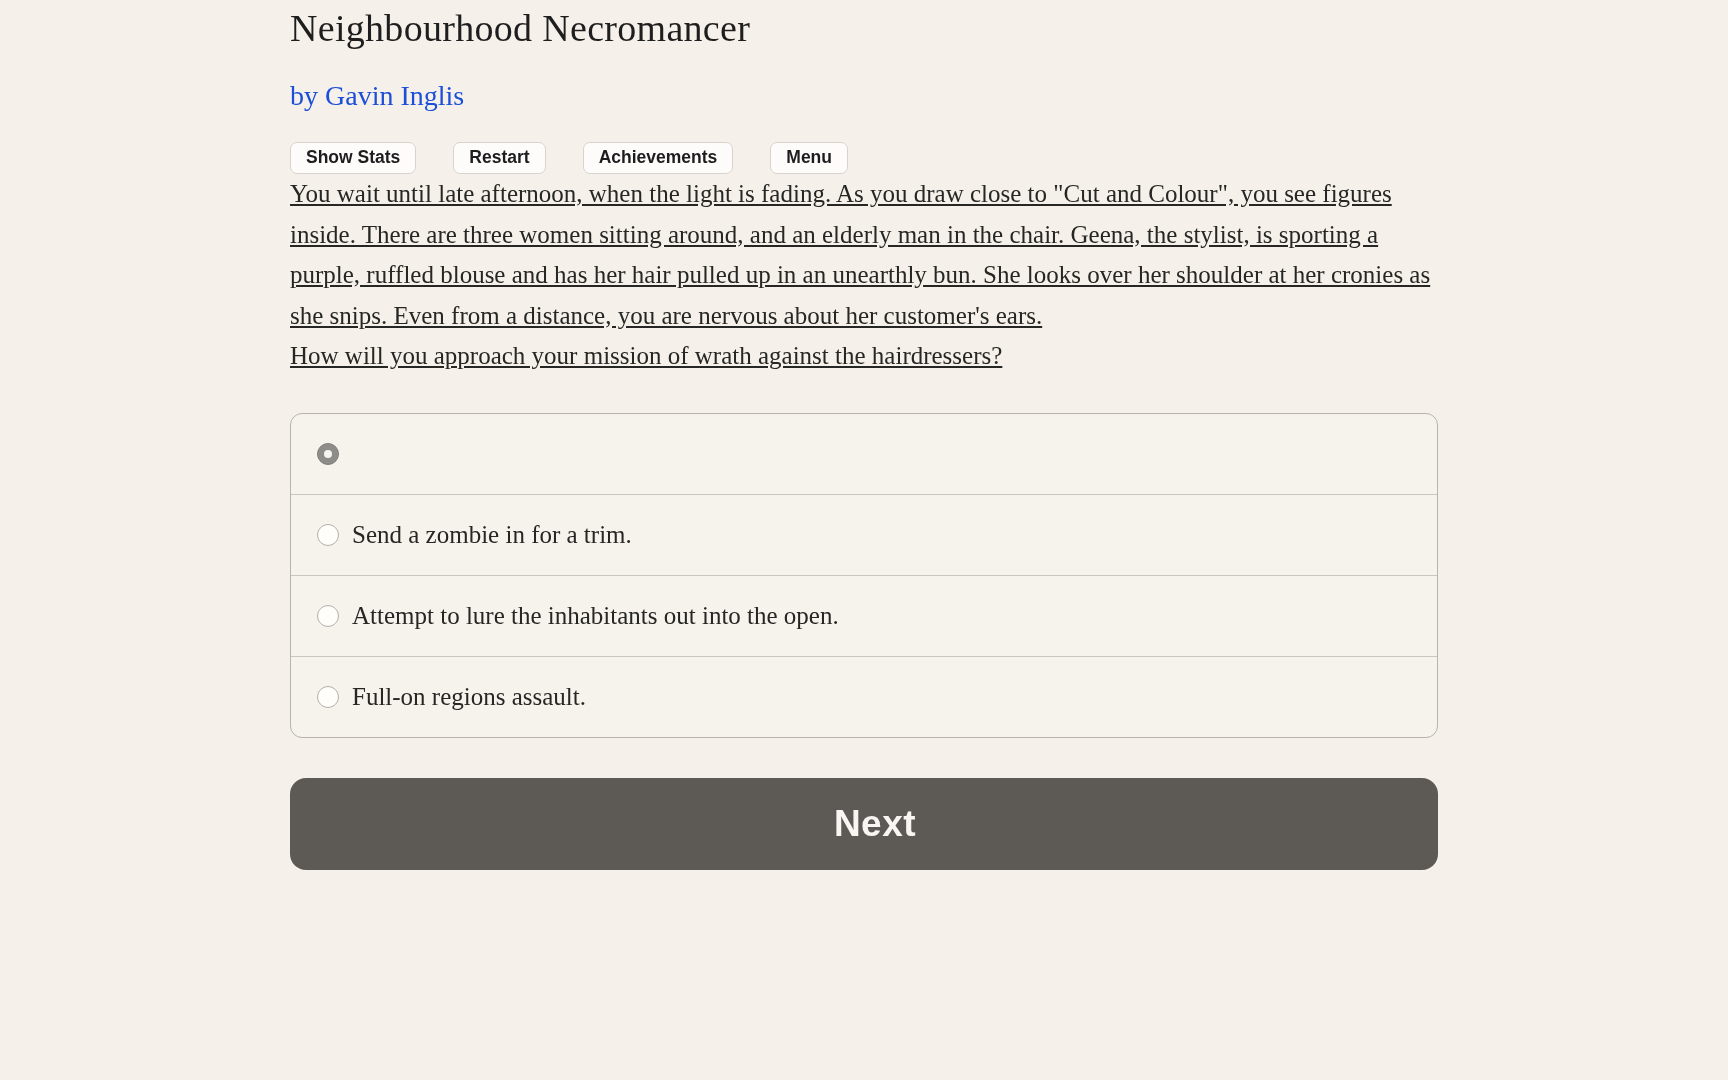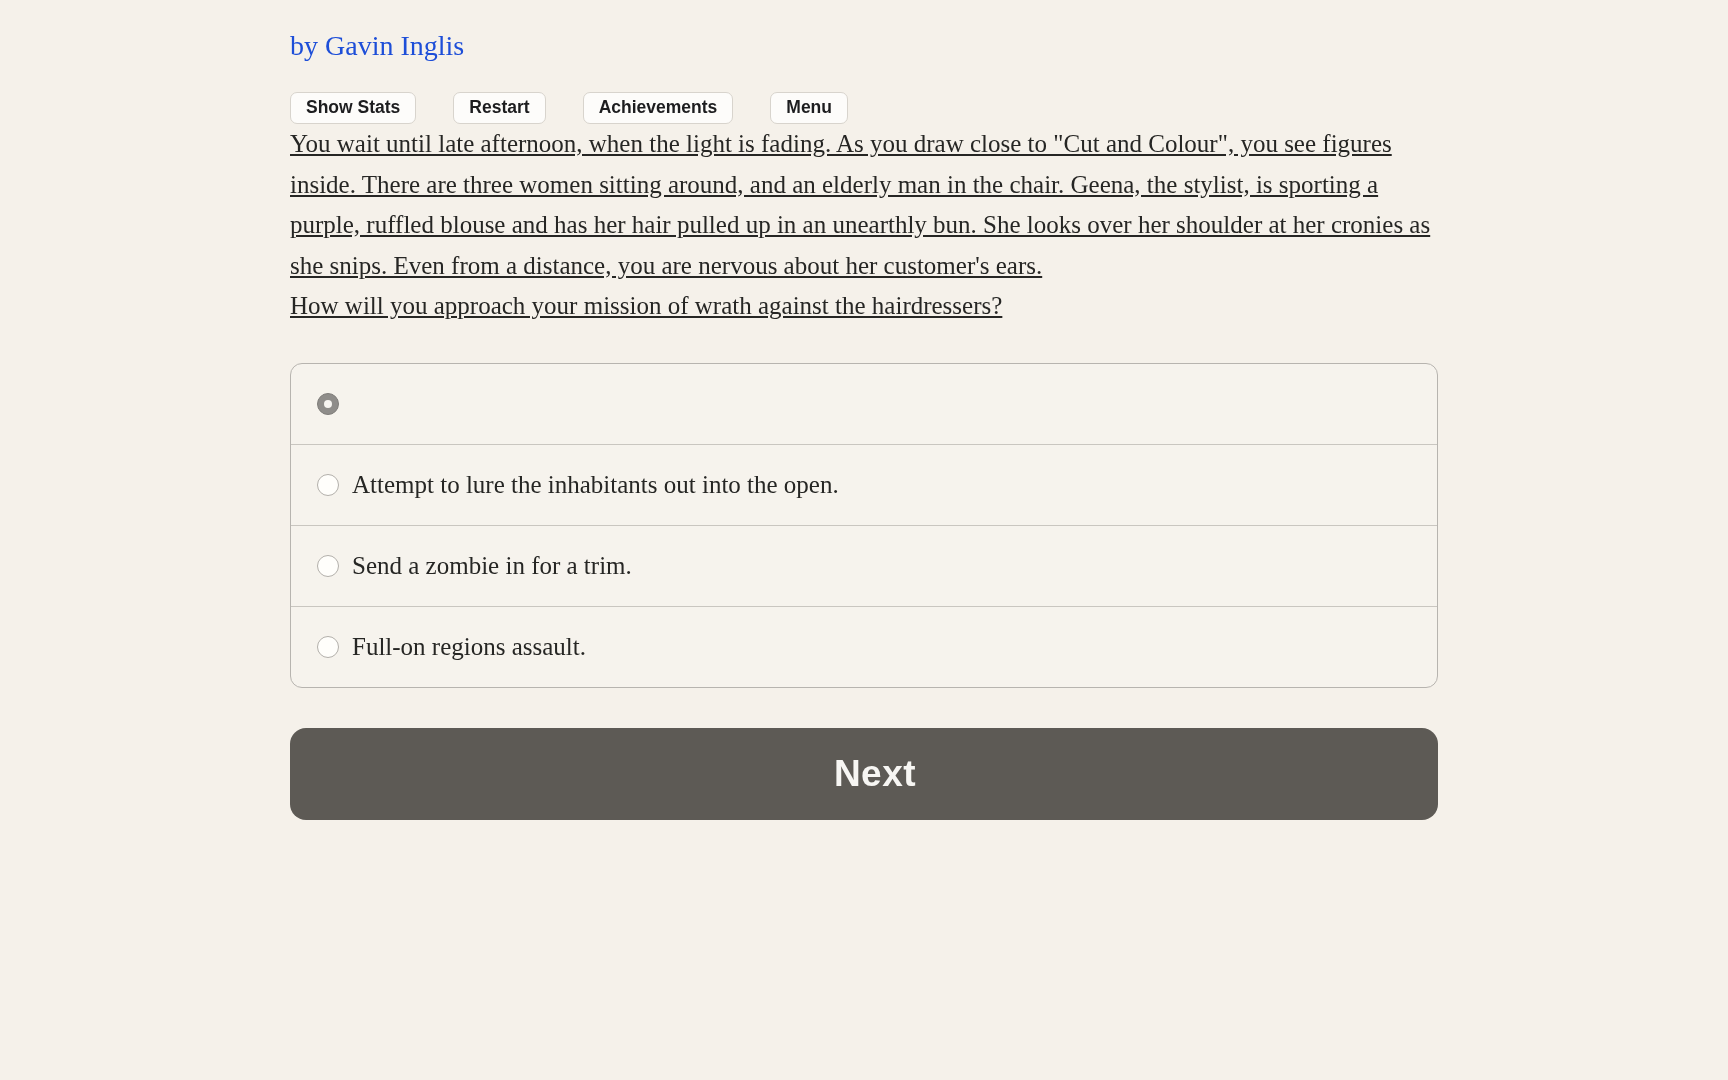--- a/index.html
+++ b/index.html
@@ -112,20 +112,21 @@
     cursor: pointer;
     letter-spacing: 0.5px;
     padding-left: 28px;
   }
 </style>
 </head>
 <body>
 
 <div class="content">
 
+  <h1 class="title">Neighbourhood Necromancer</h1>
 
   <div class="byline">by Gavin Inglis</div>
 
   <div class="toolbar">
     <button class="btn">Show Stats</button>
     <button class="btn">Restart</button>
     <button class="btn">Achievements</button>
     <button class="btn">Menu</button>
   </div>
 
@@ -133,25 +134,25 @@
     <p class="p1">You wait until late afternoon, when the light is fading. As you draw close to "Cut and Colour", you see figures inside. There are three women sitting around, and an elderly man in the chair. Geena, the stylist, is sporting a purple, ruffled blouse and has her hair pulled up in an unearthly bun. She looks over her shoulder at her cronies as she snips. Even from a distance, you are nervous about her customer's ears.</p>
     <p class="question">How will you approach your mission of wrath against the hairdressers?</p>
   </div>
 
   <div class="choices">
     <div class="choice-row selected">
       <span class="radio"></span>
     </div>
     <div class="choice-row">
       <span class="radio"></span>
-      <span class="choice-label">Attempt to lure the inhabitants out into the open.</span>
+      <span class="choice-label">Send a zombie in for a trim.</span>
     </div>
     <div class="choice-row">
       <span class="radio"></span>
-      <span class="choice-label">Send a zombie in for a trim.</span>
+      <span class="choice-label">Attempt to lure the inhabitants out into the open.</span>
     </div>
     <div class="choice-row">
       <span class="radio"></span>
       <span class="choice-label">Full-on regions assault.</span>
     </div>
   </div>
 
   <button class="next-btn">Next</button>
 
 </div>

